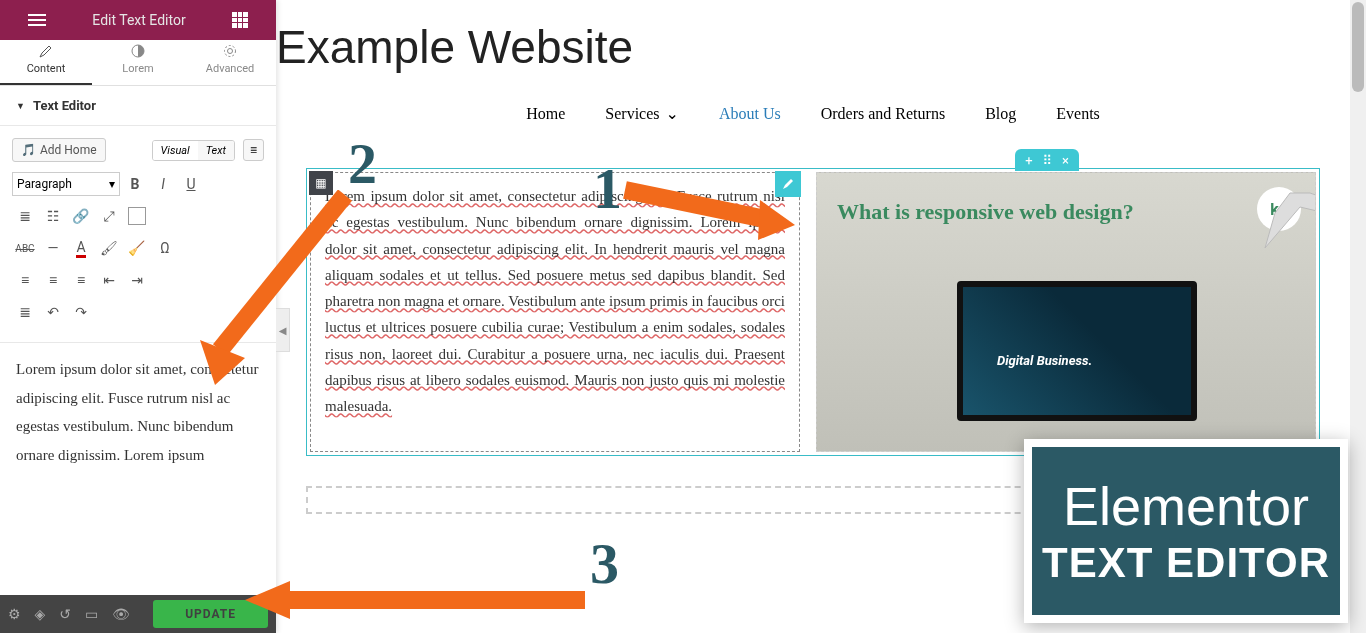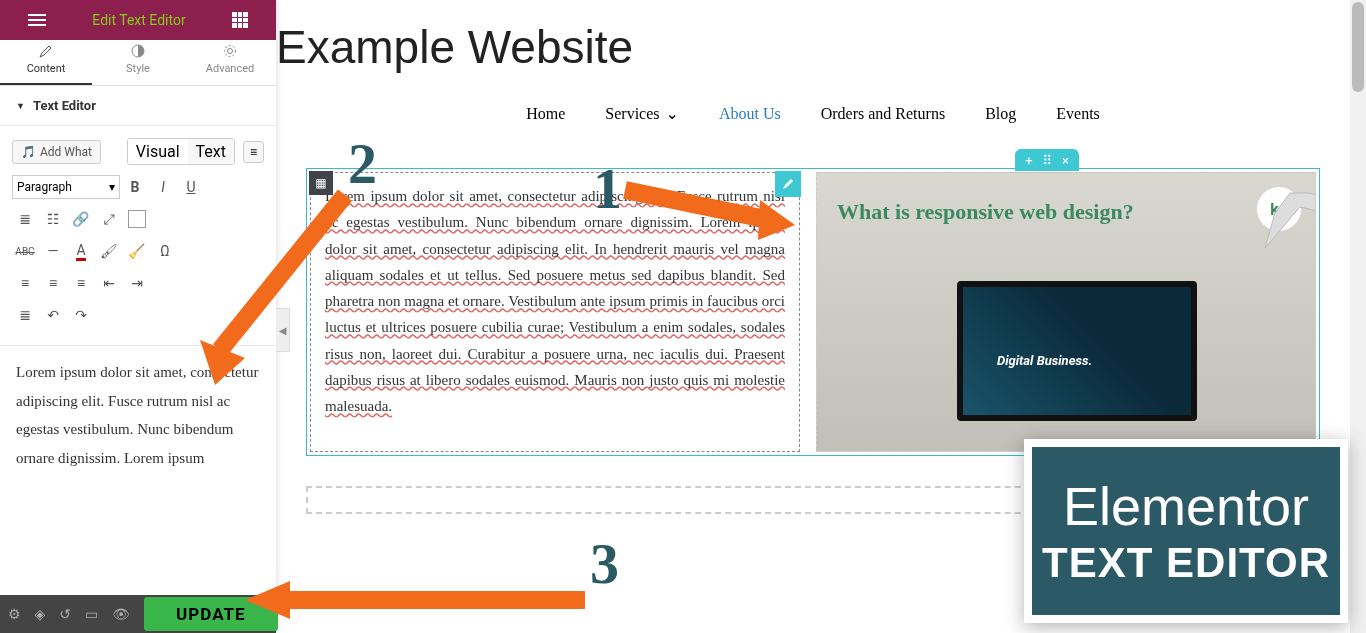--- a/index.html
+++ b/index.html
@@ -1,55 +1,55 @@
 <!DOCTYPE html>
 <html><head>
 <meta charset="utf-8">
 <style>
 * { box-sizing: border-box; margin: 0; padding: 0; }
 body { font-family: -apple-system, BlinkMacSystemFont, "Segoe UI", Roboto, sans-serif; width: 1366px; height: 633px; overflow: hidden; background: #fff; position: relative; }
 
 
 .panel { position: absolute; left: 0; top: 0; width: 276px; height: 633px; background: #fff; display: flex; flex-direction: column; box-shadow: 2px 0 5px rgba(0,0,0,0.1); z-index: 10; }
-.panel-header { background: #8d1f4e; color: #84cc16; height: 40px; display: flex; align-items: center; justify-content: space-between; padding: 0 28px; font-size: 14px; }
+.panel-header { background: #8d1f4e; color: #e5e5e5; height: 40px; display: flex; align-items: center; justify-content: space-between; padding: 0 28px; font-size: 14px; }
 .panel-header .hamburger { width: 18px; cursor: pointer; }
 .panel-header .hamburger div { height: 2px; background: #fff; margin: 3px 0; }
 .panel-header .title { flex: 1; text-align: center; }
 .panel-header .apps { width: 16px; height: 16px; display: grid; grid-template-columns: 1fr 1fr 1fr; grid-template-rows: 1fr 1fr 1fr; gap: 1px; cursor: pointer; }
 .panel-header .apps span { background: #fff; }
 
 .tabs { display: flex; border-bottom: 1px solid #e0e0e0; }
 .tab { flex: 1; text-align: center; padding: 4px 0 8px 0; font-size: 11px; color: #888; cursor: pointer; }
 .tab.active { border-bottom: 2px solid #333; color: #333; }
 .tab svg, .tab .ic { display: block; margin: 0 auto 4px; }
 
 .section-head { padding: 12px 16px; font-size: 13px; font-weight: bold; color: #333; display: flex; align-items: center; gap: 8px; border-bottom: 1px solid #e8e8e8; cursor: pointer; }
 .section-head::before { content: "▼"; font-size: 9px; }
 
 .editor-controls { padding: 12px; border-bottom: 1px solid #e8e8e8; }
 .media-row { display: flex; gap: 4px; margin-bottom: 8px; align-items: center; }
 .add-media { border: 1px solid #ccc; background: #f7f7f7; padding: 4px 8px; font-size: 12px; color: #555; cursor: pointer; display: flex; align-items: center; gap: 4px; border-radius: 3px; }
 .mode-tabs { display: flex; margin-left: auto; border: 1px solid #ccc; border-radius: 3px; overflow: hidden; }
-.mode-tab { padding: 3px 8px; font-size: 16px; background: #f7f7f7; cursor: pointer; }
+.mode-tab { padding: 3px 8px; font-size: 11px; background: #f7f7f7; cursor: pointer; font-style: italic; }
 .mode-tab.active { background: #fff; }
 .dist-free { border: 1px solid #ccc; background: #f7f7f7; padding: 3px 6px; font-size: 12px; cursor: pointer; margin-left: 4px; border-radius: 3px; }
 
 .format-row { display: flex; gap: 2px; margin-bottom: 4px; align-items: center; flex-wrap: wrap; }
 .para-select { border: 1px solid #ccc; padding: 4px; font-size: 12px; width: 108px; background: #fff; cursor: pointer; display: flex; justify-content: space-between; align-items: center; }
 .tb-btn { width: 26px; height: 28px; display: flex; align-items: center; justify-content: center; cursor: pointer; font-size: 14px; color: #555; border-radius: 2px; }
 .color-sw { width: 18px; height: 18px; border: 1px solid #999; background: #fff; }
 
 .editor-body { flex: 1; padding: 12px 16px; font-family: Georgia, serif; font-size: 15px; color: #333; line-height: 1.9; overflow-y: auto; position: relative; }
 .editor-body::-webkit-scrollbar { width: 10px; }
 .editor-body::-webkit-scrollbar-track { background: #f0f0f0; }
 .editor-body::-webkit-scrollbar-thumb { background: #bbb; }
 
 .panel-footer { background: #444; height: 38px; display: flex; align-items: center; padding: 0 8px; gap: 14px; }
 .pf-icon { color: #aaa; font-size: 14px; cursor: pointer; }
-.update-btn { margin-left: auto; background: #39b54a; color: #000000; padding: 7px 32px; font-size: 17px; font-weight: bold; letter-spacing: 1px; cursor: pointer; border-radius: 3px; }
+.update-btn { margin-left: auto; background: #39b54a; color: #404040; padding: 7px 32px; font-size: 12px; font-weight: bold; letter-spacing: 1px; cursor: pointer; border-radius: 3px; }
 
 
 .preview { position: absolute; left: 276px; top: 0; right: 16px; height: 633px; overflow: hidden; }
 .site-title { text-align: left; font-family: Liberation Sans, sans-serif; font-size: 46px; color: #222; padding: 20px 0 10px; }
 .nav { display: flex; justify-content: center; gap: 40px; padding: 20px 0 14px; border-bottom: 1px solid transparent; font-family: Georgia, serif; }
 .nav-item { font-size: 16px; color: #000000; cursor: pointer; display: flex; align-items: center; gap: 6px; }
 .nav-item.active { color: #2b7db8; }
 
 .canvas { padding: 30px 30px 0 30px; position: relative; }
 .section-outline { border: 1px solid #39bcc7; padding: 3px; position: relative; }
@@ -114,40 +114,40 @@
       <svg class="ic" width="14" height="14">
           <path d="M1 13 L3 9 L10 2 L12 4 L5 11 Z" stroke="#555" fill="none"></path>
         </svg>
       <span>Content</span>
     </div>
     <div class="tab">
       <svg class="ic" width="14" height="14">
           <circle cx="7" cy="7" r="6" stroke="#888" fill="none"></circle>
           <path d="M7 1 A6 6 0 0 1 7 13 Z" fill="#888"></path>
         </svg>
-      <span>Style</span>
+      <span>Lorem</span>
     </div>
     <div class="tab">
       <svg class="ic" width="14" height="14">
           <circle cx="7" cy="7" r="2.5" stroke="#888" fill="none"></circle>
           <circle cx="7" cy="7" r="5.5" stroke="#888" fill="none" stroke-dasharray="2 2"></circle>
         </svg>
       <span>Advanced</span>
     </div>
   </div>
 
   <div class="section-head">
     <span>Text Editor</span>
   </div>
 
   <div class="editor-controls">
     <div class="media-row">
       <div class="add-media">
         <span>🎵</span>
-        <span>Add What</span>
+        <span>Add Home</span>
       </div>
       <div class="mode-tabs">
         <div class="mode-tab active">Visual</div>
         <div class="mode-tab">Text</div>
       </div>
       <div class="dist-free">≡</div>
     </div>
 
     <div class="format-row">
       <div class="para-select">

